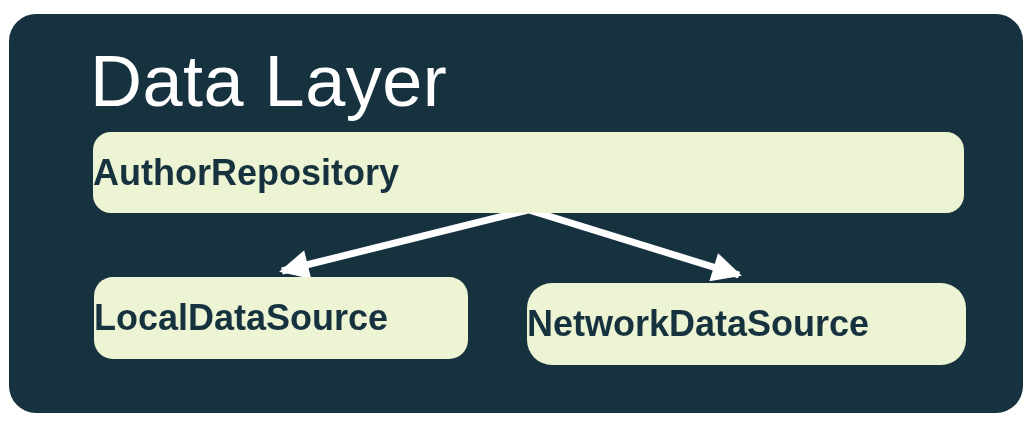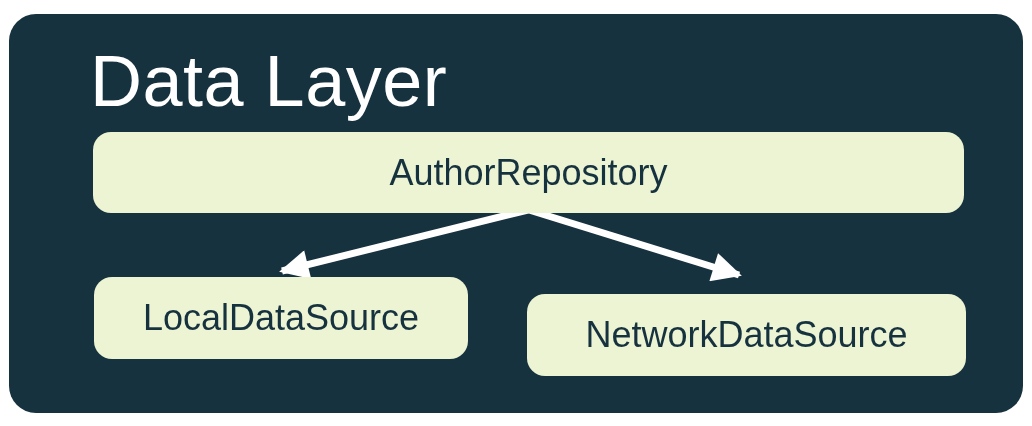--- a/index.html
+++ b/index.html
@@ -29,29 +29,28 @@
     font-weight:400;
     letter-spacing:0.5px;
     color:var(--title-text);
   }
   .node{
     position:absolute;
     background:var(--node-bg);
     border-radius:18px;
     display:flex;
     align-items:center;
-    justify-content:center;
     font-size:36px;
-    font-weight:400;
+    font-weight:700;
     color:var(--node-text);
     z-index:2;
   }
   .node-author{left:84px;top:118px;width:871px;height:81px;}
-  .node-local{left:85px;top:263px;width:374px;height:82px;}
-  .node-network{left:518px;top:280px;width:439px;height:82px;}
+  .node-local{left:85px;top:263px;width:374px;height:82px;border-radius:19px;}
+  .node-network{left:518px;top:269px;width:439px;height:82px;border-radius:25px;}
   .arrows{
     position:absolute;
     left:0;top:0;
     width:1014px;height:399px;
     z-index:1;
     pointer-events:none;
   }
   .arrows line{stroke:var(--arrow);stroke-width:7;}
 </style>
 </head>

